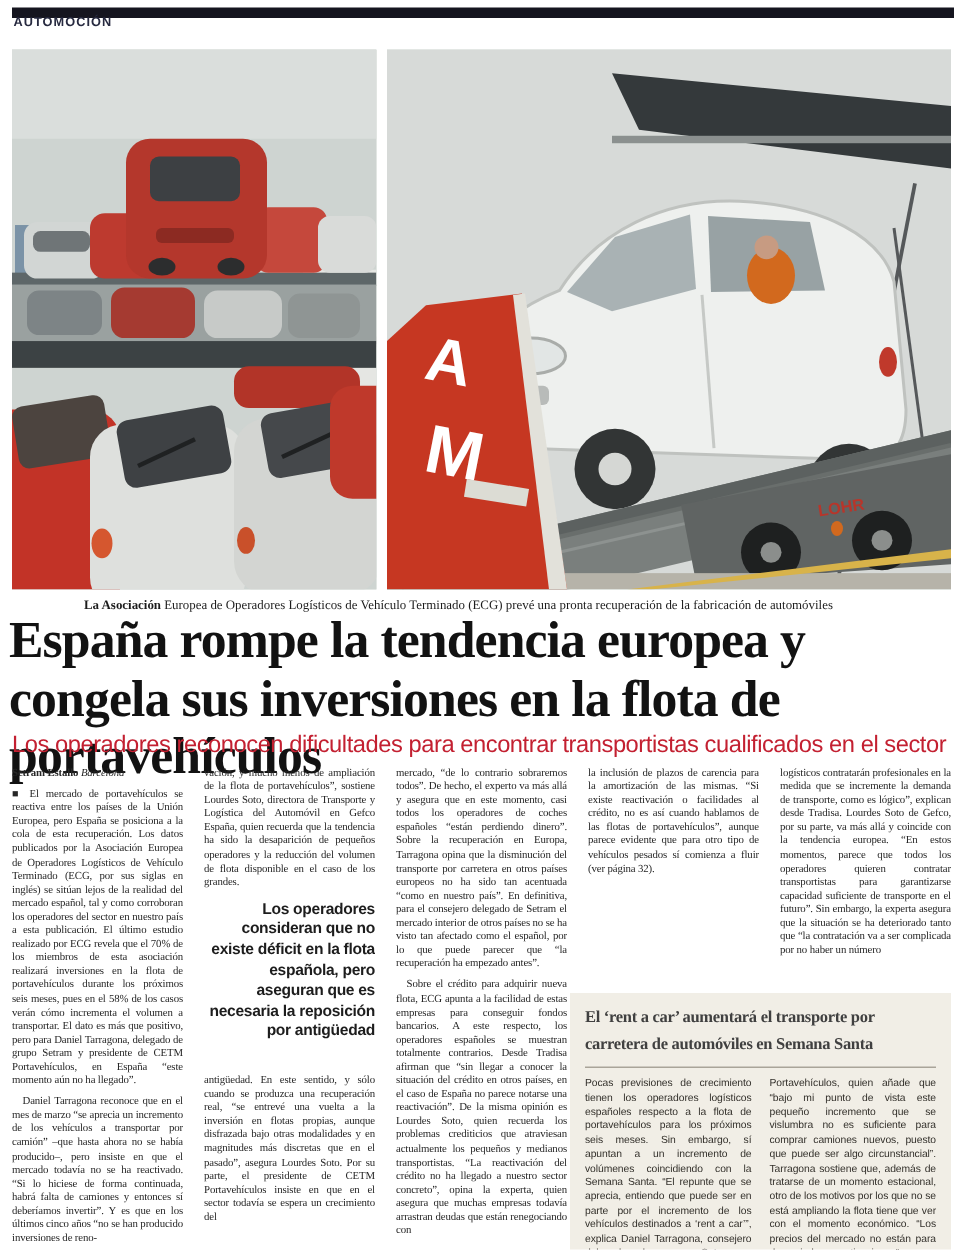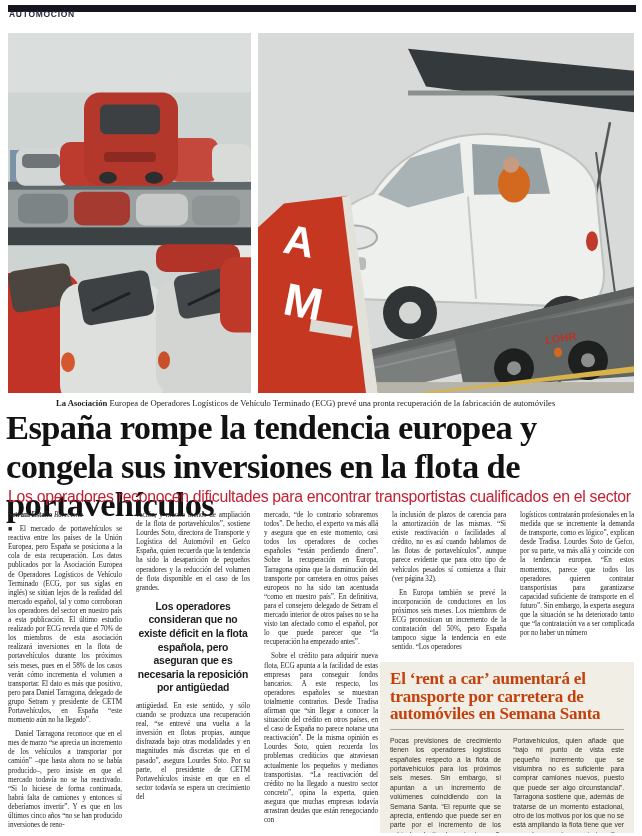--- a/index.html
+++ b/index.html
@@ -26,25 +26,25 @@
          letter-spacing:-0.08px;color:#262626;}
   .col p.indent{text-indent:7px;}
   .c1{left:8px;height:322px;}
   .c2{left:136px;height:322px;}
   .c3{left:264px;height:322px;}
   .c4{left:392px;height:148px;}
   .c5{left:520px;height:148px;}
   .byline{font-size:7.6px;margin:0 0 3px 0;color:#111;}
   .byline b{font-weight:bold;}
   .byline i{font-style:italic;margin-top:36px;}
-  .pull{margin:7px 0 7px 0;font-family:"Liberation Sans",sans-serif;font-size:10.4px;
-        line-height:13.6px;font-weight:bold;color:#1d1d1d;text-align:center;letter-spacing:-0.2px;}
+  .pull{margin:7px 0 21px 0;font-family:"Liberation Sans",sans-serif;font-size:10.4px;
+        line-height:13.6px;font-weight:bold;color:#1d1d1d;text-align:right;letter-spacing:-0.2px;}
   .box{position:absolute;left:380px;top:662px;width:254px;height:171px;background:#f1eee6;
        box-sizing:border-box;padding:8px 10px 6px 10px;overflow:hidden;}
-  .box h2{margin:0;font-size:17px;line-height:17.6px;font-weight:bold;color:#c2410c;
+  .box h2{margin:0;font-size:11px;line-height:17.6px;font-weight:bold;color:#404040;
           letter-spacing:-0.2px;}
   .box .rule{height:1px;background:#a9a499;margin:6px 0 6px 0;}
   .boxcols{display:flex;gap:12px;}
   .boxcols p{margin:0;width:111px;font-family:"Liberation Sans",sans-serif;font-size:6.9px;
              line-height:9.4px;text-align:justify;color:#33302b;letter-spacing:-0.05px;}
 </style>
 </head>
 <body>
 
 <div class="page">
@@ -163,21 +163,20 @@
     <p>antigüedad. En este sentido, y sólo cuando se produzca una recuperación real, “se entrevé una vuelta a la inversión en flotas propias, aunque disfrazada bajo otras modalidades y en magnitudes más discretas que en el pasado”, asegura Lourdes Soto. Por su parte, el presidente de CETM Portavehículos insiste en que en el sector todavía se espera un crecimiento del</p>
   </div>
 
   <div class="col c3">
     <p>mercado, “de lo contrario sobraremos todos”. De hecho, el experto va más allá y asegura que en este momento, casi todos los operadores de coches españoles “están perdiendo dinero”. Sobre la recuperación en Europa, Tarragona opina que la disminución del transporte por carretera en otros países europeos no ha sido tan acentuada “como en nuestro país”. En definitiva, para el consejero delegado de Setram el mercado interior de otros países no se ha visto tan afectado como el español, por lo que puede parecer que “la recuperación ha empezado antes”.</p>
     <p class="indent">Sobre el crédito para adquirir nueva flota, ECG apunta a la facilidad de estas empresas para conseguir fondos bancarios. A este respecto, los operadores españoles se muestran totalmente contrarios. Desde Tradisa afirman que “sin llegar a conocer la situación del crédito en otros países, en el caso de España no parece notarse una reactivación”. De la misma opinión es Lourdes Soto, quien recuerda los problemas crediticios que atraviesan actualmente los pequeños y medianos transportistas. “La reactivación del crédito no ha llegado a nuestro sector concreto”, opina la experta, quien asegura que muchas empresas todavía arrastran deudas que están renegociando con</p>
   </div>
 
   <div class="col c4">
     <p>la inclusión de plazos de carencia para la amortización de las mismas. “Si existe reactivación o facilidades al crédito, no es así cuando hablamos de las flotas de portavehículos”, aunque parece evidente que para otro tipo de vehículos pesados sí comienza a fluir (ver página 32).</p>
-    <p class="indent">En Europa también se prevé la incorporación de conductores en los próximos seis meses. Los miembros de ECG pronostican un incremento de la contratación del 50%, pero España tampoco sigue la tendencia en este sentido. “Los operadores</p>
   </div>
 
   <div class="col c5">
     <p>logísticos contratarán profesionales en la medida que se incremente la demanda de transporte, como es lógico”, explican desde Tradisa. Lourdes Soto de Gefco, por su parte, va más allá y coincide con la tendencia europea. “En estos momentos, parece que todos los operadores quieren contratar transportistas para garantizarse capacidad suficiente de transporte en el futuro”. Sin embargo, la experta asegura que la situación se ha deteriorado tanto que “la contratación va a ser complicada por no haber un número</p>
   </div>
 
   <div class="box">
     <h2>El ‘rent a car’ aumentará el transporte por carretera de automóviles en Semana Santa</h2>
     <div class="rule"></div>
     <div class="boxcols">

